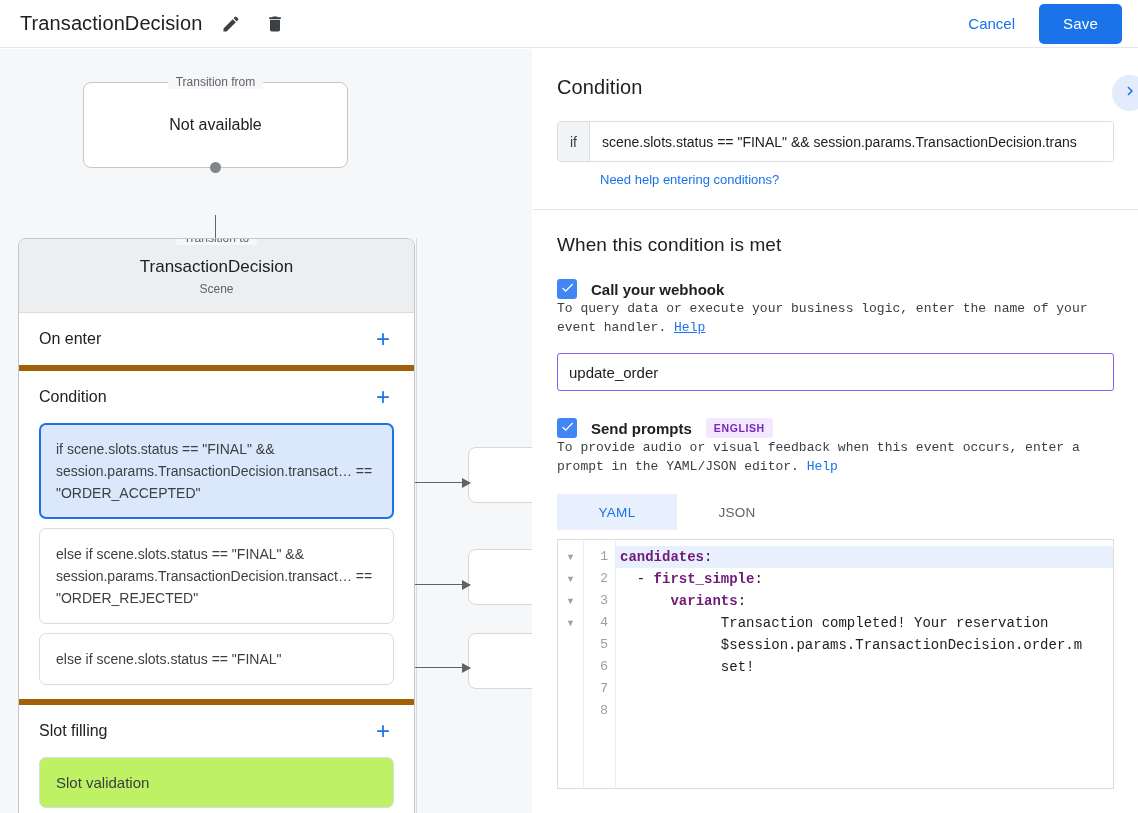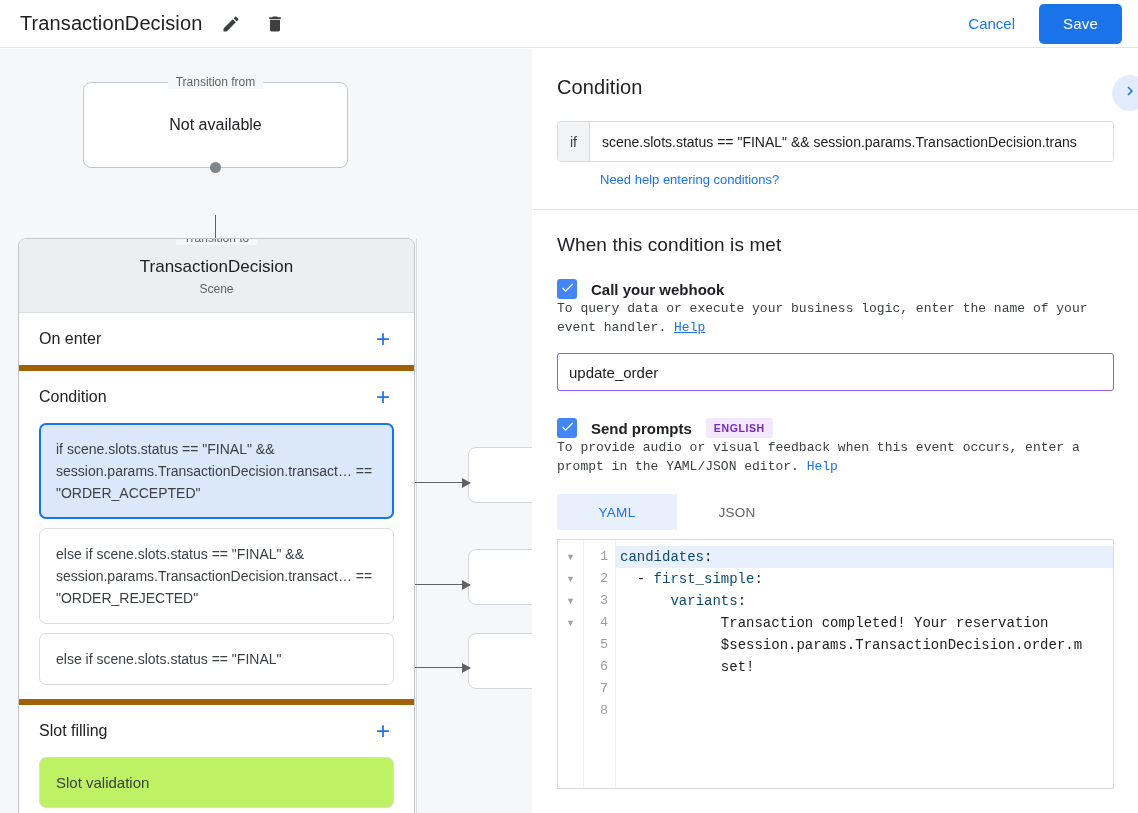--- a/index.html
+++ b/index.html
@@ -412,21 +412,21 @@
     position: relative;
   }
   .code-line {
     height: 22px;
     line-height: 22px;
     white-space: pre;
     padding-left: 4px;
     color: #202124;
   }
   .code-line.hl { background: #e8f0fe; }
-  .k { color: #0c4a6e; }
+  .k { color: #701a75; font-weight: bold; }
   .p { color: #202124; }
 </style>
 </head>
 <body>
 
 <div class="topbar">
   <div class="app-title">TransactionDecision</div>
   <div class="icon-btn">
     <span>
       <svg width="20" height="20" viewBox="0 0 24 24">

